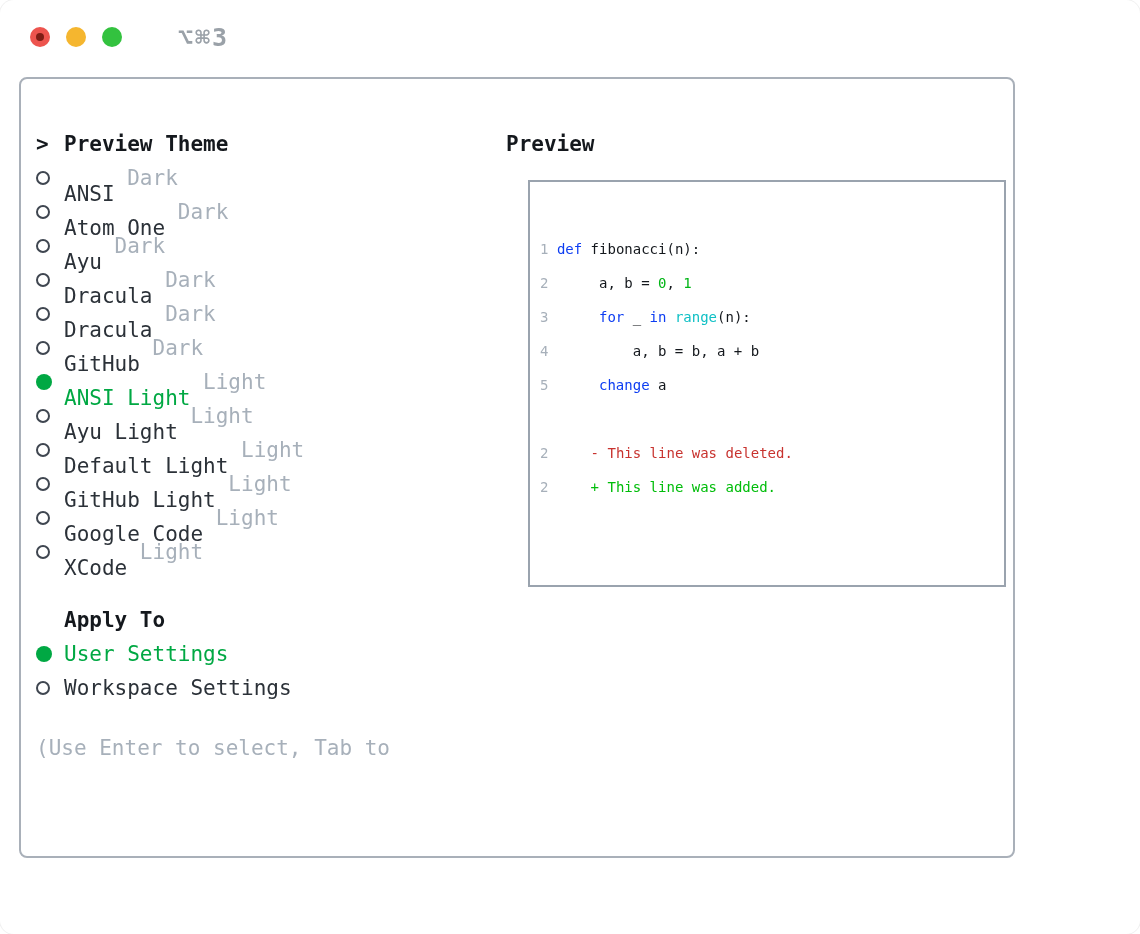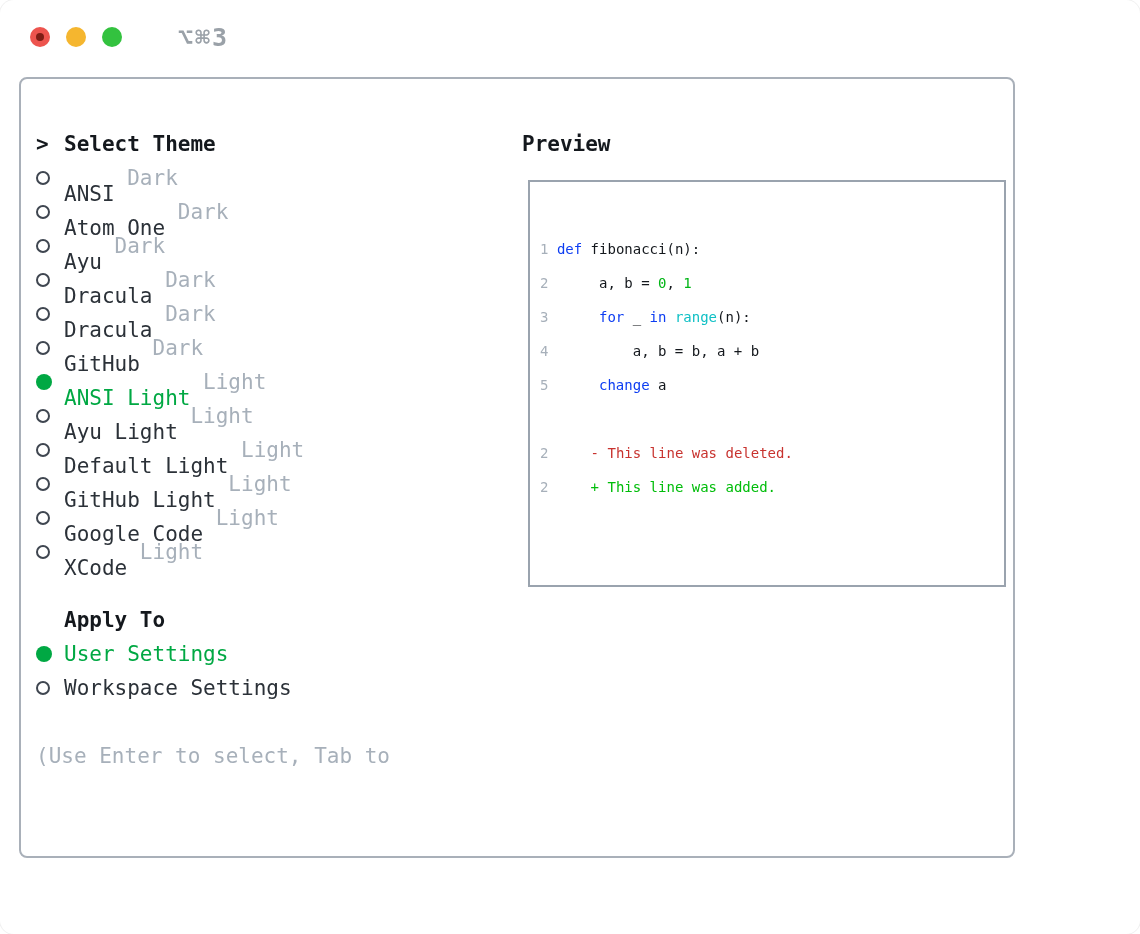--- a/index.html
+++ b/index.html
@@ -43,25 +43,25 @@
   .circle{width:14px;height:14px;border:2px solid #3f4650;border-radius:50%;}
   .circle.selected{width:16px;height:16px;border:none;background:var(--sel-green);}
   .hdr-marker{font-weight:700;color:var(--ink);font-size:21px;}
   .hdr-label{font-weight:700;color:var(--ink);}
   .theme-name{color:var(--label);margin-top:32px;}
   .theme-name.selected{color:var(--sel-green);}
   .variant{color:var(--muted);}
   .apply-header{margin-top:34px;}
   .option-label{color:var(--label);}
   .option-label.selected{color:var(--sel-green);}
-  .help{margin-top:34px;color:var(--muted);text-align:center;}
+  .help{margin-top:26px;color:var(--muted);text-align:center;}
   .help .row{color:var(--muted);}
   
   .right-pane{flex:1;font-size:21px;}
-  .preview-header{margin-left:16px;font-weight:700;color:var(--ink);height:34px;display:flex;align-items:center;}
+  .preview-header{font-weight:700;color:var(--ink);height:34px;display:flex;align-items:center;}
   .preview-box{
     margin-left:22px;margin-top:19px;width:478px;height:407px;
     border:2px solid var(--border-box);padding:16px 10px;background:#fff;overflow:hidden;
   }
   .code-line{height:34px;line-height:34px;white-space:pre;font-size:14px;color:var(--ink);}
   .c-num{color:var(--muted);}
   .c-kw{color:var(--kw-blue);}
   .c-fn{color:var(--fn-cyan);}
   .c-lit{color:var(--lit-green);}
   .c-txt{color:var(--ink);}
@@ -81,21 +81,21 @@
     <div class="light yellow"></div>
     <div class="light green"></div>
     <div class="shortcut">⌥⌘3</div>
   </div>
 
   <div class="window">
 
     <div class="left-pane">
       <div class="row">
         <span class="marker-col hdr-marker">&gt;</span>
-        <span class="hdr-label">Select Theme</span>
+        <span class="hdr-label">Preview Theme</span>
       </div>
 
       <div>
           <div class="row"><span class="marker-col"><span class="circle"></span></span><span class="theme-name">ANSI</span><span class="variant"> Dark</span></div>
           <div class="row"><span class="marker-col"><span class="circle"></span></span><span class="theme-name">Atom One</span><span class="variant"> Dark</span></div>
           <div class="row"><span class="marker-col"><span class="circle"></span></span><span class="theme-name">Ayu</span><span class="variant"> Dark</span></div>
           <div class="row"><span class="marker-col"><span class="circle"></span></span><span class="theme-name">Dracula</span><span class="variant"> Dark</span></div>
           <div class="row"><span class="marker-col"><span class="circle"></span></span><span class="theme-name">Dracula</span><span class="variant"> Dark</span></div>
           <div class="row"><span class="marker-col"><span class="circle"></span></span><span class="theme-name">GitHub</span><span class="variant"> Dark</span></div>
           <div class="row"><span class="marker-col"><span class="circle selected"></span></span><span class="theme-name selected">ANSI Light</span><span class="variant"> Light</span></div>

